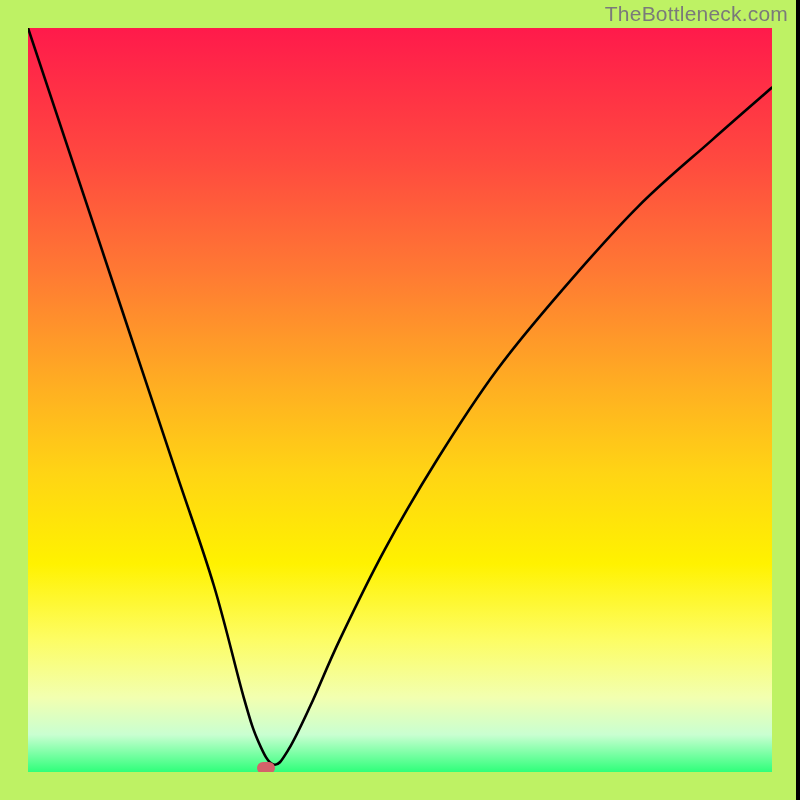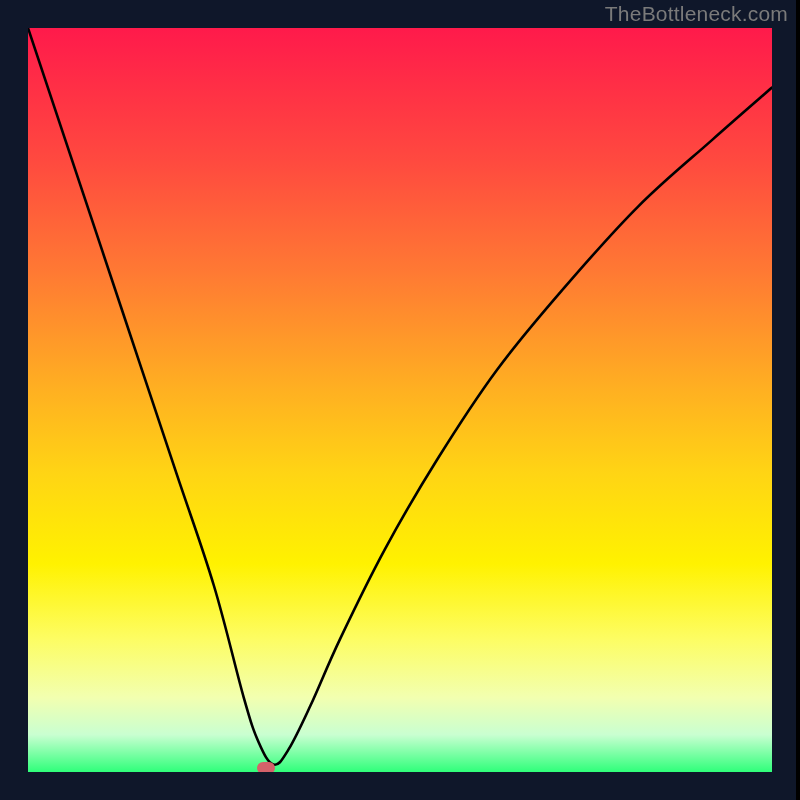--- a/index.html
+++ b/index.html
@@ -8,21 +8,21 @@
     width: 800px;
     height: 800px;
     background: #000;
     font-family: Arial, Helvetica, sans-serif;
     overflow: hidden;
   }
   .frame {
     position: relative;
     width: 796px;
     height: 800px;
-    background: #0f172a;
+    background: #bef264;
   }
   .watermark {
     position: absolute;
     top: 2px;
     right: 8px;
     color: #7a7a7a;
     font-size: 21px;
     font-weight: 500;
     letter-spacing: 0.2px;
     z-index: 5;

